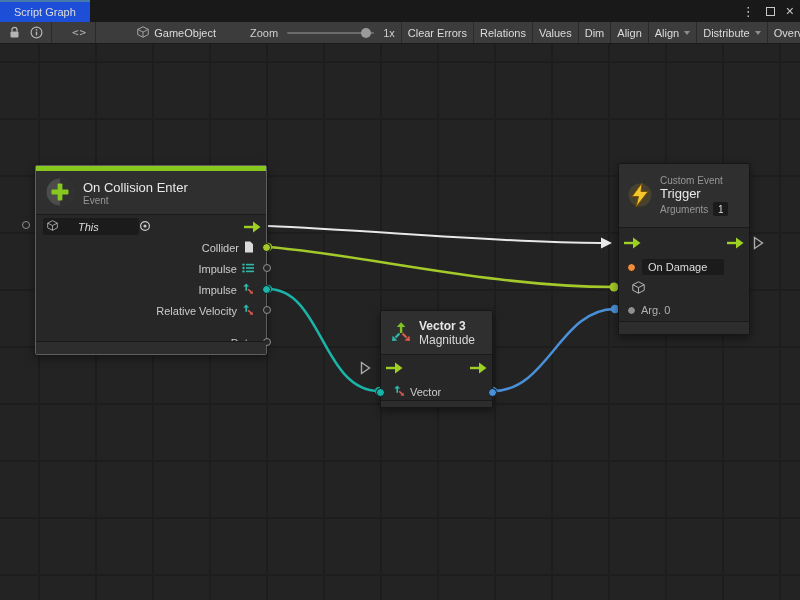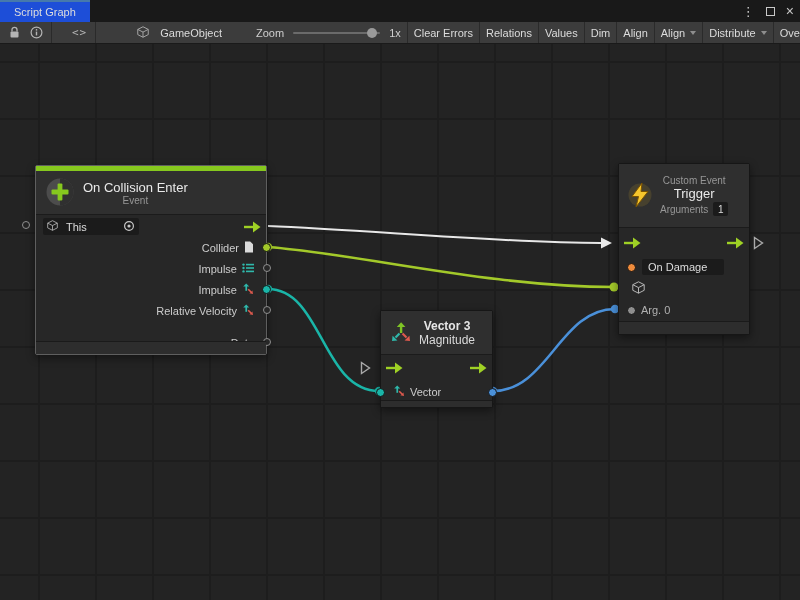--- a/index.html
+++ b/index.html
@@ -21,21 +21,21 @@
   .closex { font-size:14px; line-height:1; }
   
   .toolbar {
     height:22px; background:#3c3c3c; display:flex; align-items:center;
     color:#dcdcdc; font-size:11px; white-space:nowrap; overflow:hidden;
     border-bottom:1px solid #1a1a1a; padding-left:4px;
   }
   .tb-icon { display:flex; align-items:center; justify-content:center; padding:0 5px; height:22px; }
   .code-txt { font-family:"DejaVu Sans Mono",monospace; font-size:11px; color:#b5b5b5; letter-spacing:1px; }
   .tb-sep { width:1px; height:22px; background:#2a2a2a; margin:0 3px; flex:0 0 1px; }
-  .gobj { display:flex; align-items:center; gap:11px; margin-left:38px; }
+  .gobj { display:flex; align-items:center; gap:5px; margin-left:38px; }
   .zoom-label { margin-left:34px; color:#cfcfcf; }
   .slider { position:relative; width:87px; height:2px; background:#6b6b6b; border-radius:1px; margin:0 9px; flex:0 0 87px; }
   .slider-handle { position:absolute; left:74px; top:-4px; width:10px; height:10px; border-radius:50%; background:#9a9a9a; }
   .zoom-val { color:#cfcfcf; margin-right:6px; }
   .tb-btn { height:22px; display:flex; align-items:center; padding:0 6px; border-left:1px solid #2a2a2a; }
   .dd { width:0; height:0; border-left:3.5px solid transparent; border-right:3.5px solid transparent; border-top:4px solid #8e8e8e; margin-left:5px; }
   
   .canvas {
     position:absolute; left:0; top:44px; width:800px; height:556px; overflow:hidden;
     background-color:#232323;
@@ -46,28 +46,28 @@
     background-position:0 17px, 38px 0;
   }
   .wires { position:absolute; left:0; top:0; }
   
   .node {
     position:absolute; background:#272727; border:1px solid #161616; border-radius:2px;
     box-shadow:0 3px 8px rgba(0,0,0,.45); color:#c8c8c8; font-size:11px;
   }
   .node.selected { border:1px solid #5f5f5f; }
   .accent-bar { height:5px; background:#86c81e; }
-  .nheader { display:flex; align-items:center; gap:8px; padding:0 9px; background:#2f2f2f; border-bottom:1px solid #1b1b1b;text-align:center; }
+  .nheader { display:flex; align-items:center; gap:8px; padding:0 9px; background:#2f2f2f; border-bottom:1px solid #1b1b1b; }
   .ntitle { font-size:13px; color:#e9e9e9; }
   .nsub, .nkind { font-size:10px; color:#979797; }
   .erow { position:absolute; left:0; right:0; height:21px; display:flex; align-items:center; }
   .erow.pr { justify-content:flex-end; gap:5px; padding-right:12px; }
   .plabel { color:#cccccc; }
   .field { background:#1b1b1b; border-radius:2px; display:flex; align-items:center; }
-  .this-field { width:96px; height:17px; padding:0 4px; gap:8px; margin-left:7px; }
+  .this-field { width:96px; height:17px; padding:0 4px; gap:20px; margin-left:7px;font-style:italic; }
   .fval { color:#dddddd; font-size:11px; }
   .spacer { flex:1; }
   .arrow-right { margin-left:auto; margin-right:5px; display:flex; }
   .dot { width:9px; height:9px; border-radius:50%; display:inline-block; }
   .dot.edge-r { position:absolute; right:-5px; top:50%; margin-top:-4.5px; }
   .dot.edge-l { position:absolute; left:-5px; top:50%; margin-top:-4.5px; }
   .dot.hollow { width:8px; height:8px; background:#272727; border:1.5px solid #8f8f8f; }
   .dot.green { background:#a3c92a; border:1px solid #141414; }
   .dot.teal { background:#1ab5a8; border:1px solid #141414; }
   .dot.blue { background:#4a90d9; border:1px solid #141414; }

